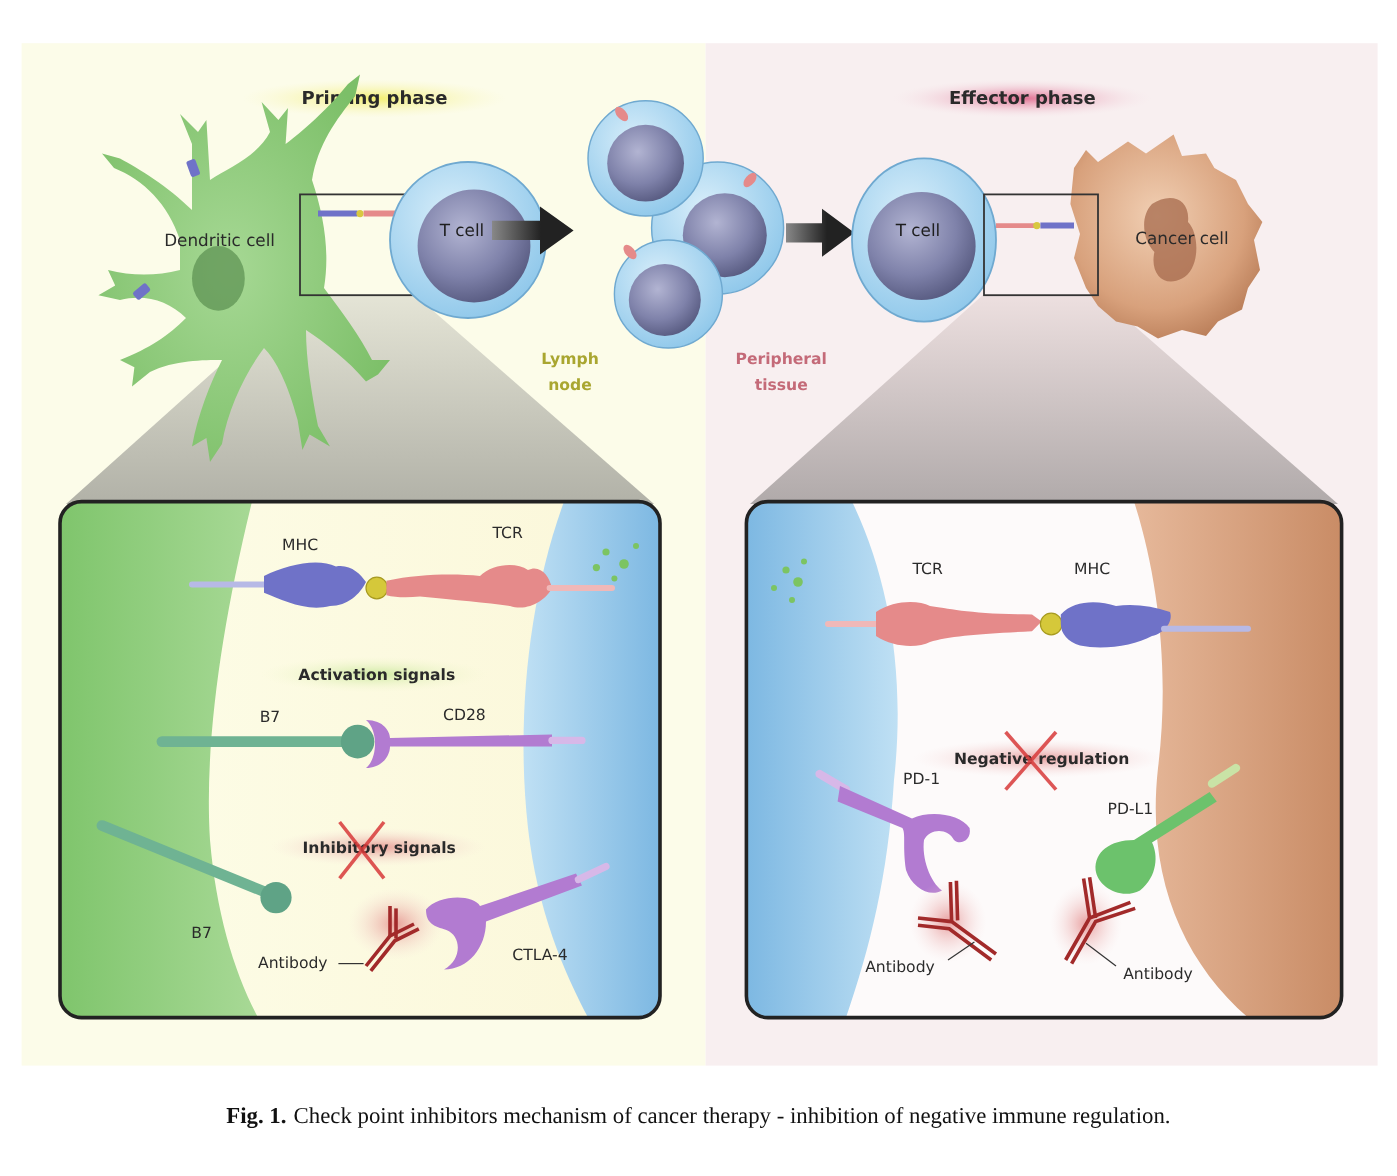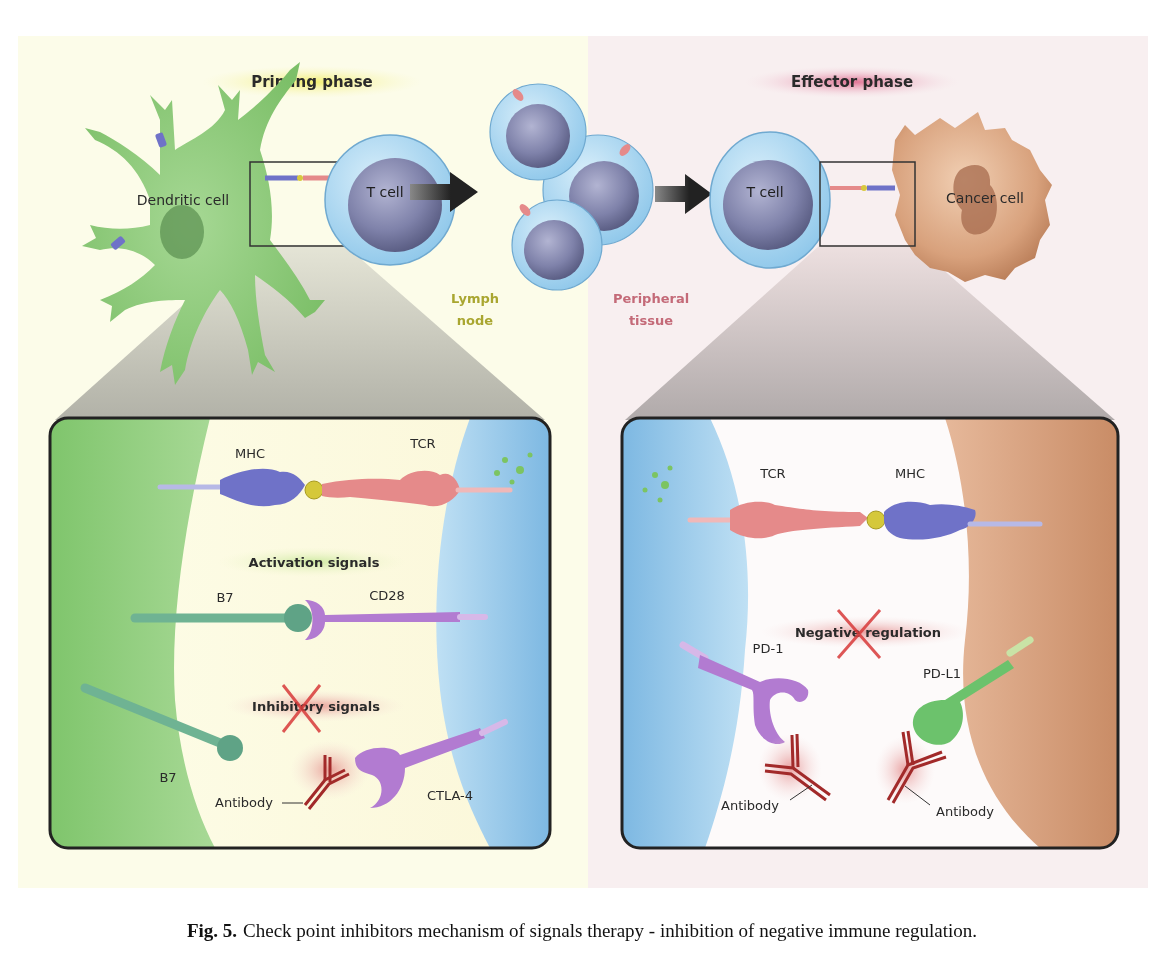--- a/index.html
+++ b/index.html
@@ -301,14 +301,14 @@
       <path d="M893,803 L913,768 L946,757"></path>
       <path d="M908,765 L903,732"></path>
       <path d="M913,765 L908,731"></path>
     </g>
     <text class="lbl mol-lbl" x="965" y="816" text-anchor="middle">Antibody</text>
     <line x1="905" y1="786" x2="930" y2="805" stroke="#333" stroke-width="1"></line>
   </g>
 </svg>
 
 <div id="caption">
-  <b>Fig. 5.</b><span>Check point inhibitors mechanism of signals therapy - inhibition of negative immune regulation.</span>
+  <b>Fig. 1.</b><span>Check point inhibitors mechanism of cancer therapy - inhibition of negative immune regulation.</span>
 </div>
 
 </body></html>

